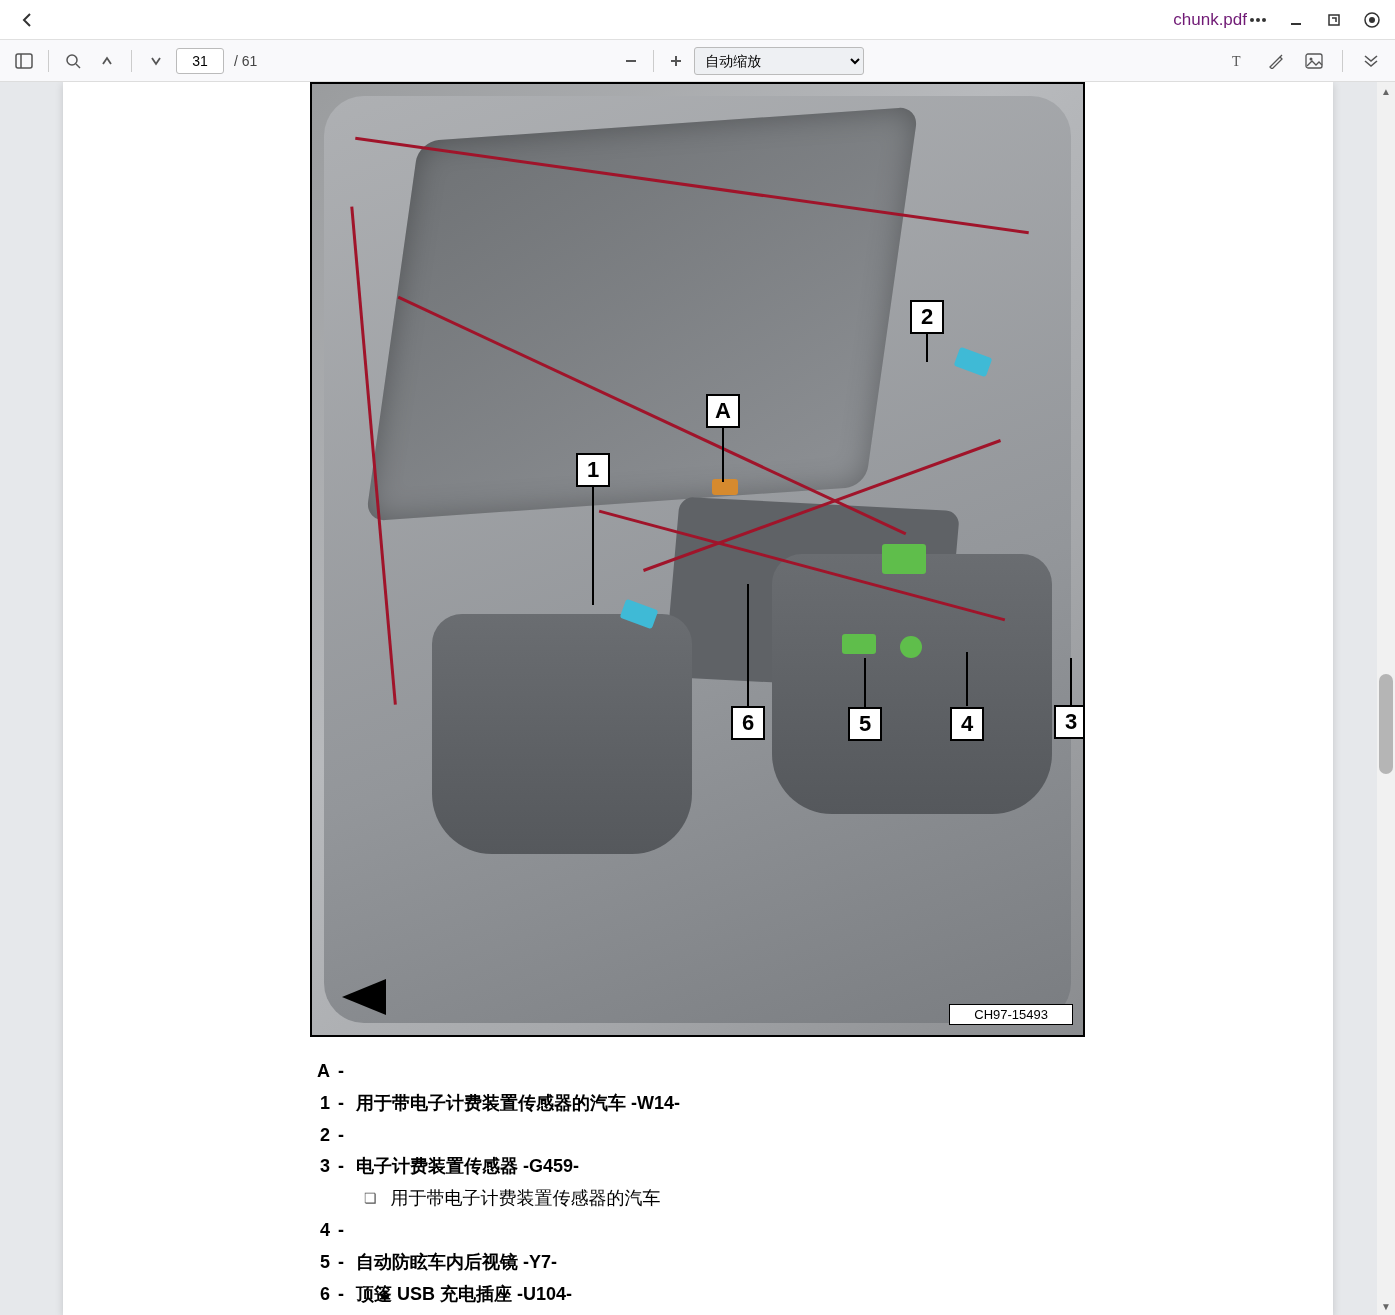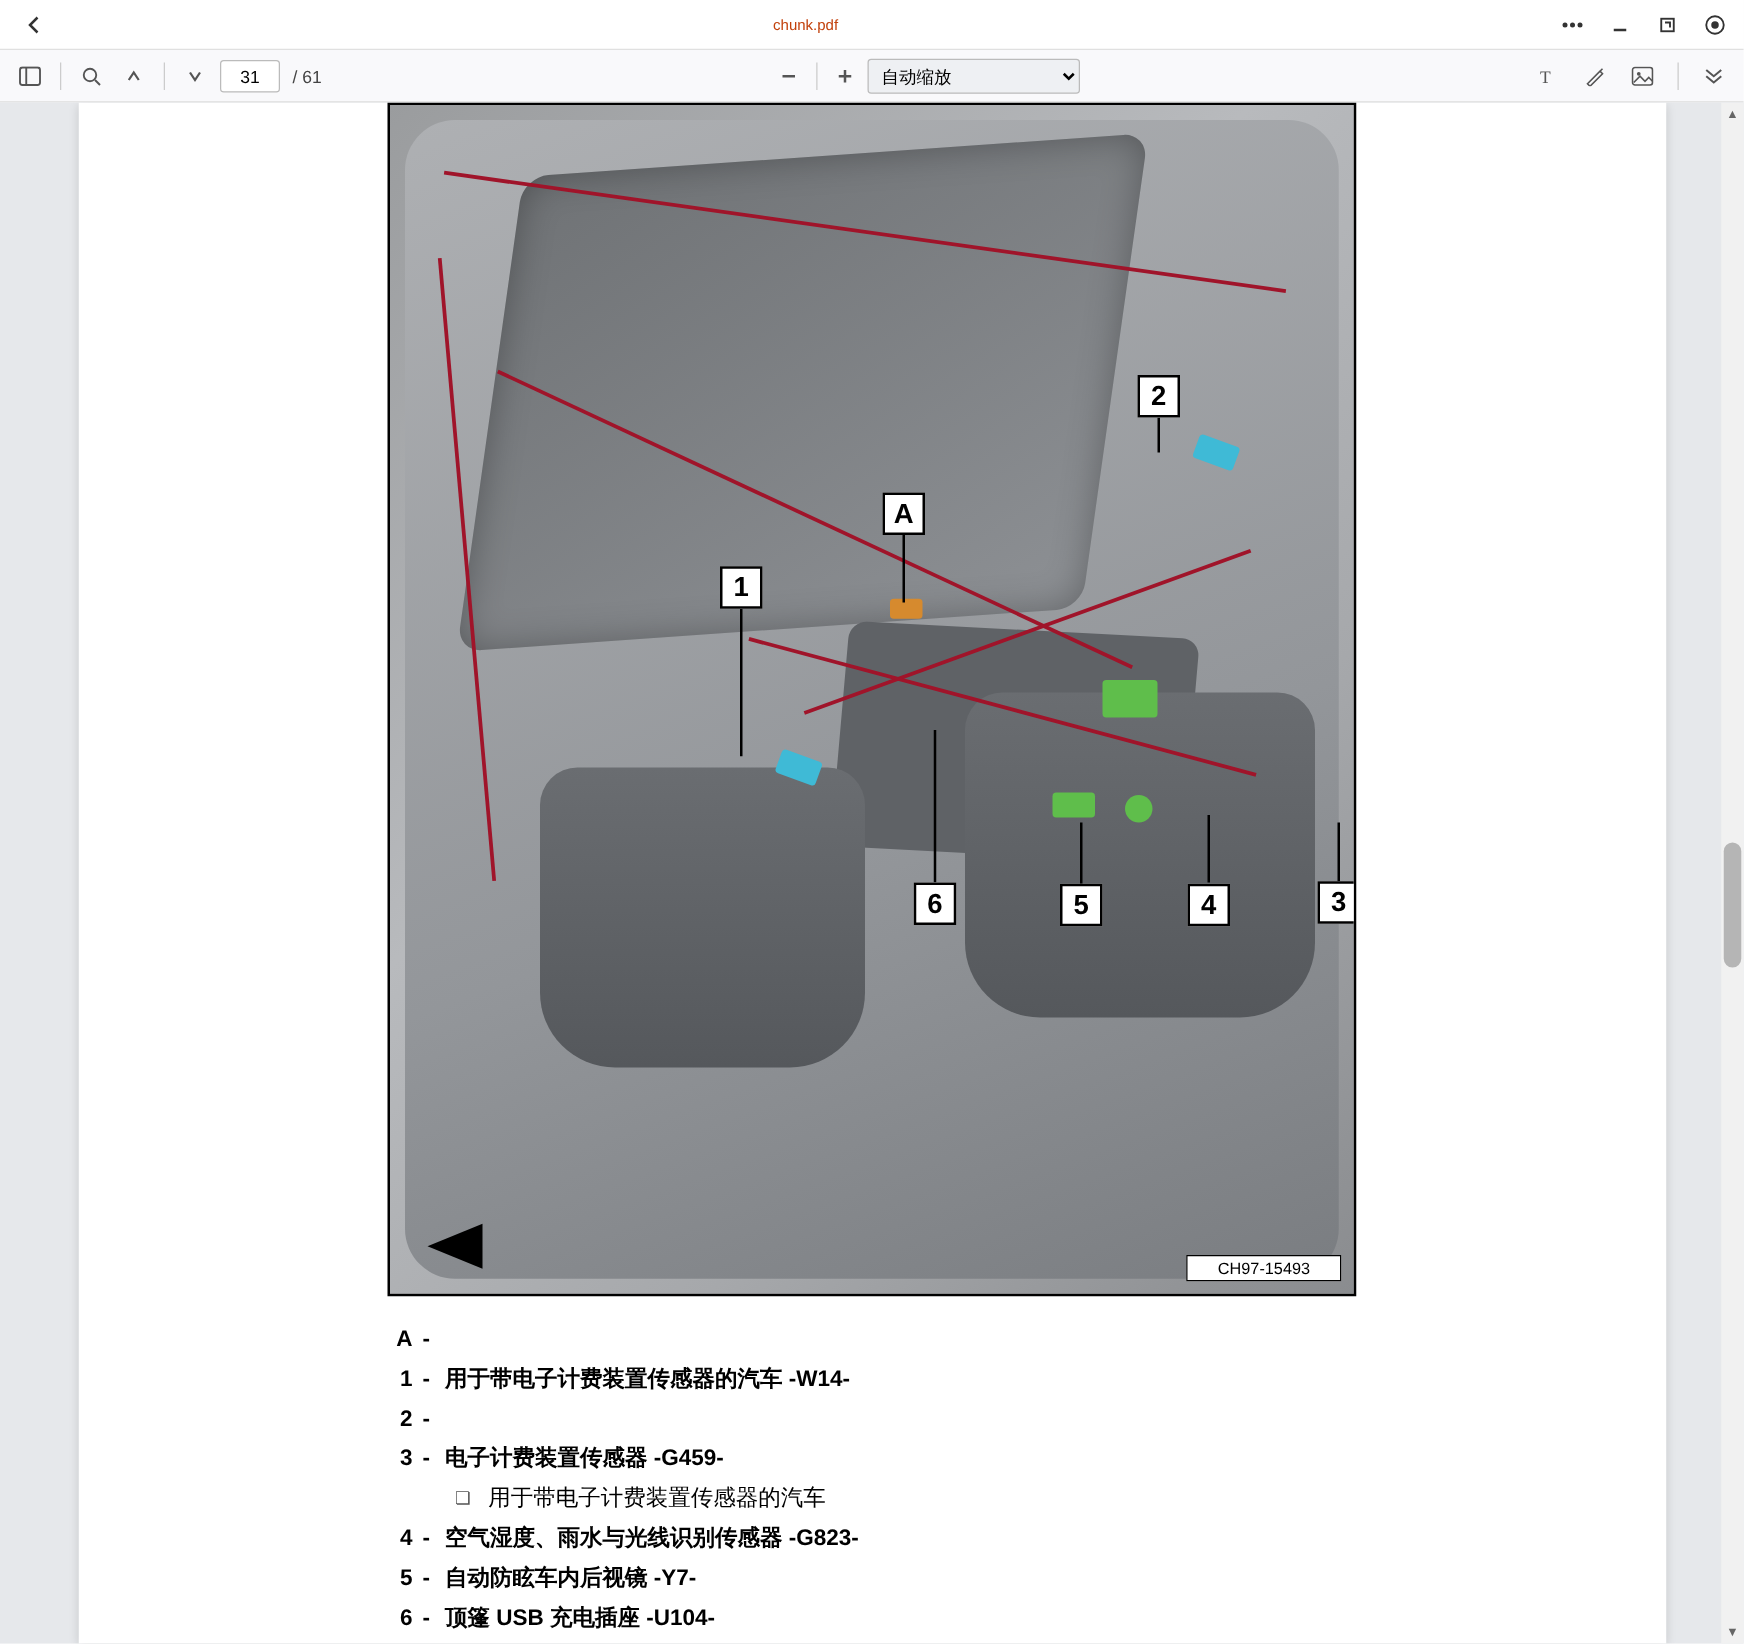--- a/index.html
+++ b/index.html
@@ -2,21 +2,21 @@
 <html><head>
 <meta charset="utf-8">
 <style>
 * { box-sizing: border-box; margin: 0; padding: 0; }
 body { font-family: -apple-system, "Segoe UI", Arial, sans-serif; background: #f8f9fa; overflow: hidden; }
 .window { width: 1395px; height: 1315px; display: flex; flex-direction: column; background: #fff; position: relative; }
 
 
 .titlebar { height: 40px; display: flex; align-items: center; background: #fff; border-bottom: 1px solid #e0e0e0; padding: 0 12px; }
 .titlebar .back { width: 30px; display: flex; justify-content: center; cursor: pointer; }
-.titlebar .title { flex: 1; text-align: center; font-size: 12px; color: #c2410c; }
+.titlebar .title { flex: 1; text-align: right; font-size: 17px; color: #701a75; }
 .titlebar .controls { display: flex; gap: 16px; align-items: center; }
 .titlebar .ctrl { width: 22px; height: 22px; display: flex; align-items: center; justify-content: center; cursor: pointer; }
 
 
 .toolbar { height: 42px; display: flex; align-items: center; background: #f9f9fb; border-bottom: 1px solid #ddd; padding: 0 10px; gap: 6px; }
 .tb-btn { width: 28px; height: 28px; display: flex; align-items: center; justify-content: center; cursor: pointer; border-radius: 3px; color: #555; }
 .tb-sep { width: 1px; height: 22px; background: #ccc; margin: 0 4px; }
 .page-input { width: 48px; height: 26px; text-align: center; border: 1px solid #bbb; border-radius: 3px; font-size: 14px; }
 .page-total { font-size: 14px; color: #444; margin-left: 4px; }
 .tb-flex { flex: 1; }
@@ -266,21 +266,20 @@
           <span class="key">3</span>
           <span class="dash">-</span>
           <span>电子计费装置传感器 -G459-</span>
         </div>
         <div class="sub">
             <span>用于带电子计费装置传感器的汽车</span>
           </div>
         <div class="row">
           <span class="key">4</span>
           <span class="dash">-</span>
-          <span>空气湿度、雨水与光线识别传感器 -G823-</span>
         </div>
         <div class="row">
           <span class="key">5</span>
           <span class="dash">-</span>
           <span>自动防眩车内后视镜 -Y7-</span>
         </div>
         <div class="row">
           <span class="key">6</span>
           <span class="dash">-</span>
           <span>顶篷 USB 充电插座 -U104-</span>

